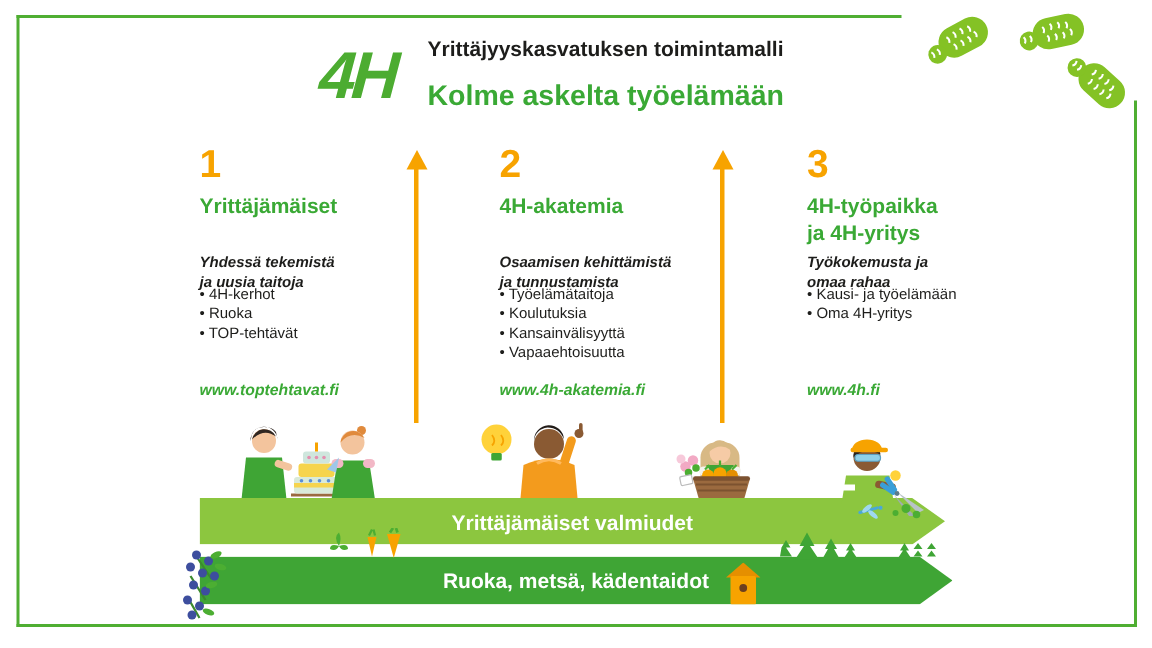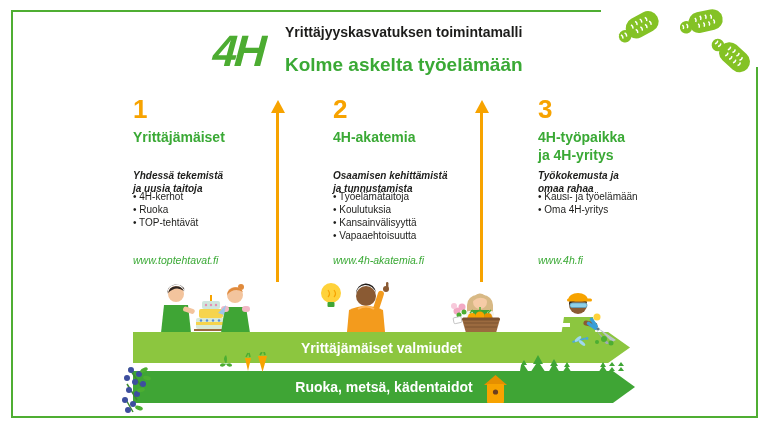--- a/index.html
+++ b/index.html
@@ -26,21 +26,21 @@
   .subtitle{position:absolute;left:285px;top:54px;font-size:19px;font-weight:bold;color:#3aa935;}
 
   
   .col{position:absolute;top:92px;width:158px;}
   .col1{left:133px;} .col2{left:333px;} .col3{left:538px;}
   .col-num{position:absolute;top:2px;left:0;font-size:26px;font-weight:bold;color:#f7a300;}
   .col-heading{position:absolute;top:37px;left:0;font-size:14px;font-weight:bold;color:#3aa935;white-space:pre-line;line-height:1.25;}
   .col-tagline{position:absolute;top:77px;left:0;font-size:10px;font-weight:bold;font-style:italic;color:#1d1d1b;white-space:pre-line;line-height:1.3;}
   .col-bullets{position:absolute;top:98px;left:0;margin:0;padding:0;list-style:none;font-size:10px;line-height:13px;color:#1d1d1b;}
   .col-bullets li::before{content:"• ";}
-  .col-link{position:absolute;top:162px;left:0;font-size:10.5px;font-weight:normal;font-style:italic;color:#3aa935;}
+  .col-link{position:absolute;top:162px;left:0;font-size:10.5px;font-weight:bold;font-style:italic;color:#3aa935;}
 
   
   .up-arrow-line{position:absolute;width:3px;height:170px;background:#f7a300;top:112px;}
   .up-arrow-head{position:absolute;width:0;height:0;top:100px;
     border-left:7px solid transparent;border-right:7px solid transparent;border-bottom:13px solid #f7a300;}
   .arrow1-line{left:276px;} .arrow1-head{left:271px;}
   .arrow2-line{left:480px;} .arrow2-head{left:475px;}
 
   
   .banner{position:absolute;left:133px;color:#ffffff;font-weight:bold;font-size:14px;

